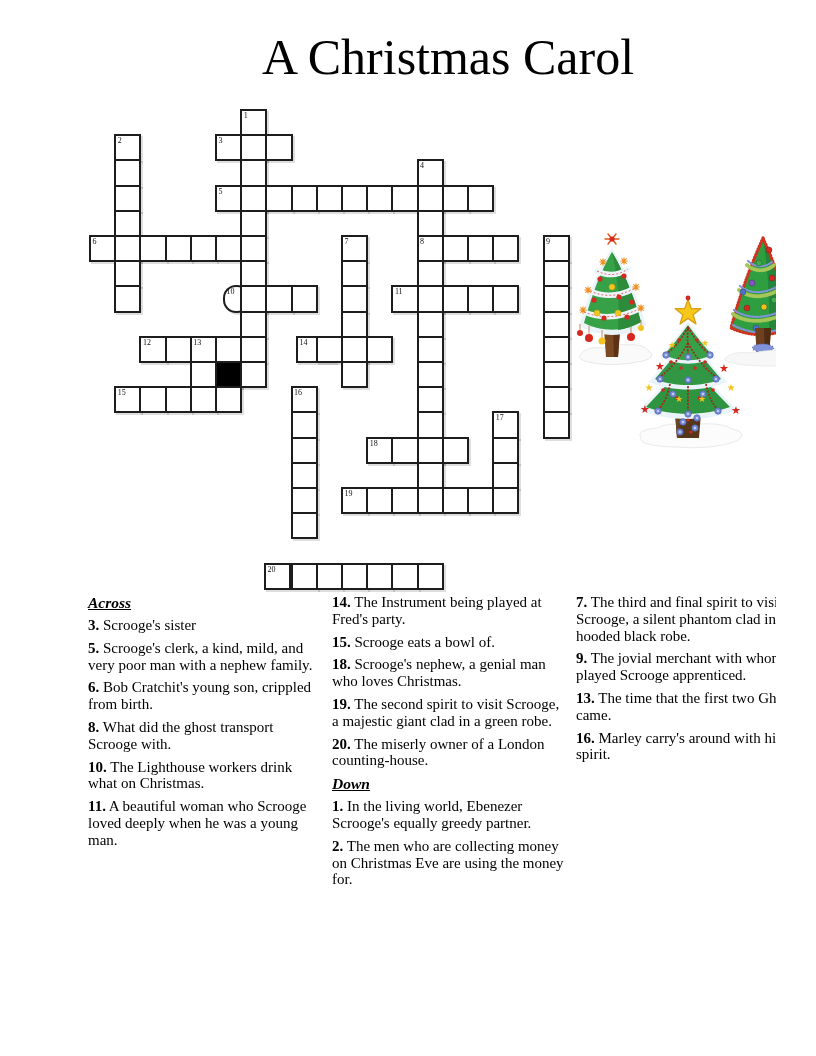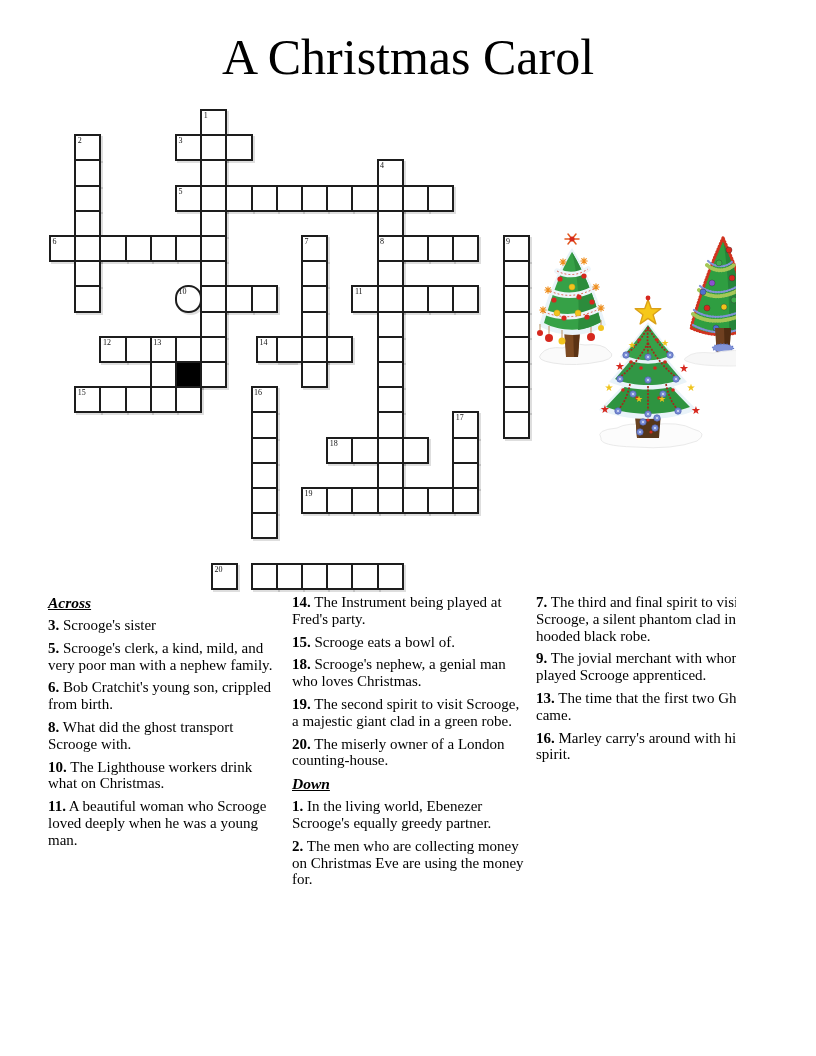--- a/index.html
+++ b/index.html
@@ -1,17 +1,17 @@
 <!DOCTYPE html>
 <html><head>
 <meta charset="utf-8">
 <style>
   html,body{margin:0;padding:0;background:#fff;}
   #page{position:relative;width:736px;height:1056px;background:#fff;overflow:hidden;
-        font-family:"Liberation Serif",serif;color:#000;}
+        font-family:"Liberation Serif",serif;color:#000;margin-left:40px;}
   #title{position:absolute;top:30px;left:0;width:816px;margin:0;text-align:center;
          font-family:"Liberation Serif",serif;font-size:50px;line-height:54px;font-weight:400;}
   
   #grid{position:absolute;left:0;top:0;width:816px;height:600px;}
   .cell{position:absolute;width:27.2px;height:27.2px;box-sizing:border-box;
         border:2px solid #1d1d1d;background:#fff;box-shadow:2px 2px 0 rgba(0,0,0,0.13);}
   .cell.black{background:#000;}
   .cell .num{position:absolute;top:0;left:1.5px;font:8px/9px "Liberation Serif",serif;color:#111;}
   
   #trees{position:absolute;left:527px;top:224px;}
@@ -85,21 +85,21 @@
       <div class="cell" style="left: 452.2px; top: 235px;"></div>
       <div class="cell" style="left: 502.6px; top: 235px;">
         <span class="num">9</span>
       </div>
       <div class="cell" style="left: 74.2px; top: 260.2px;"></div>
       <div class="cell" style="left: 200.2px; top: 260.2px;"></div>
       <div class="cell" style="left: 301px; top: 260.2px;"></div>
       <div class="cell" style="left: 376.6px; top: 260.2px;"></div>
       <div class="cell" style="left: 502.6px; top: 260.2px;"></div>
       <div class="cell" style="left: 74.2px; top: 285.4px;"></div>
-      <div class="cell" style="left: 175px; top: 285.4px; border-radius: 13px;">
+      <div class="cell" style="left: 183px; top: 285.4px; border-radius: 13px;">
         <span class="num">10</span>
       </div>
       <div class="cell" style="left: 200.2px; top: 285.4px;"></div>
       <div class="cell" style="left: 225.4px; top: 285.4px;"></div>
       <div class="cell" style="left: 250.6px; top: 285.4px;"></div>
       <div class="cell" style="left: 301px; top: 285.4px;"></div>
       <div class="cell" style="left: 351.4px; top: 285.4px;">
         <span class="num">11</span>
       </div>
       <div class="cell" style="left: 376.6px; top: 285.4px;"></div>
@@ -167,21 +167,21 @@
       <div class="cell" style="left: 301px; top: 487px;">
         <span class="num">19</span>
       </div>
       <div class="cell" style="left: 326.2px; top: 487px;"></div>
       <div class="cell" style="left: 351.4px; top: 487px;"></div>
       <div class="cell" style="left: 376.6px; top: 487px;"></div>
       <div class="cell" style="left: 401.8px; top: 487px;"></div>
       <div class="cell" style="left: 427px; top: 487px;"></div>
       <div class="cell" style="left: 452.2px; top: 487px;"></div>
       <div class="cell" style="left: 250.6px; top: 512.2px;"></div>
-      <div class="cell" style="left: 211px; top: 562.6px;">
+      <div class="cell" style="left: 224px; top: 562.6px;">
         <span class="num">20</span>
       </div>
       <div class="cell" style="left: 250.6px; top: 562.6px;"></div>
       <div class="cell" style="left: 275.8px; top: 562.6px;"></div>
       <div class="cell" style="left: 301px; top: 562.6px;"></div>
       <div class="cell" style="left: 326.2px; top: 562.6px;"></div>
       <div class="cell" style="left: 351.4px; top: 562.6px;"></div>
       <div class="cell" style="left: 376.6px; top: 562.6px;"></div>
     </div>
 

